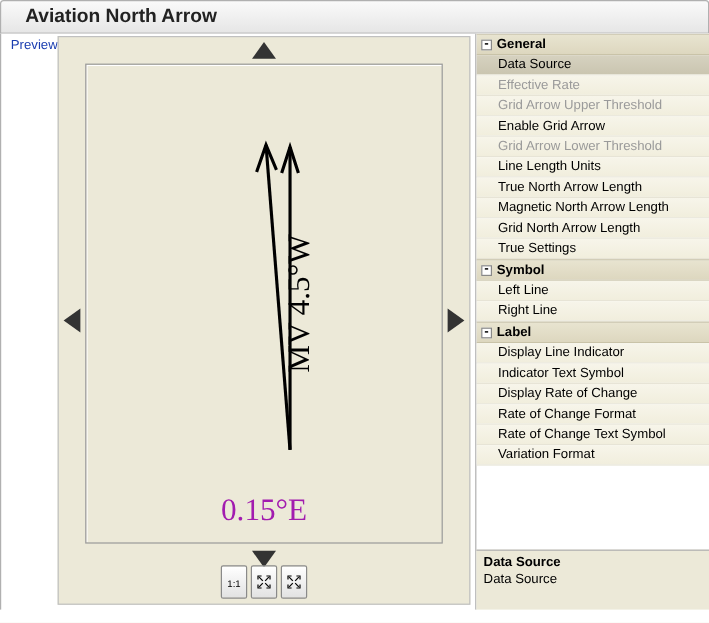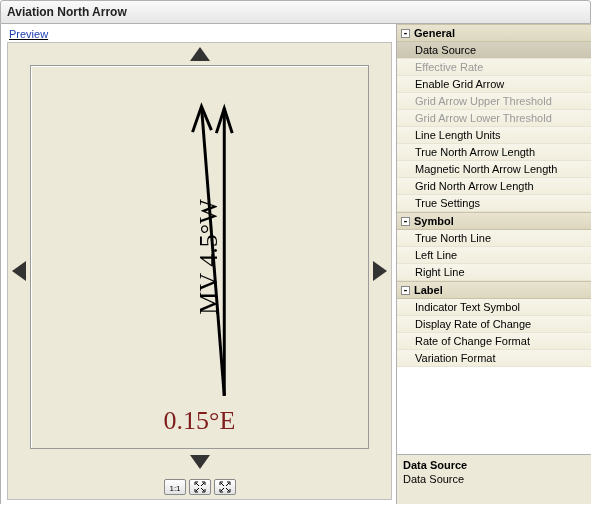--- a/index.html
+++ b/index.html
@@ -14,36 +14,35 @@
   }
   .window {
     width: 591px;
     height: 519px;
     position: relative;
   }
   .titlebar {
     background: linear-gradient(to bottom, #fafafa, #e6e6e6);
     border: 1px solid #b0b0b0;
     border-radius: 3px 3px 0 0;
-    padding: 4px 6px;
+    padding: 4px 20px;
     font-weight: bold;
-    font-size: 12px;
+    font-size: 16px;
     color: #222;
   }
   .body {
     display: flex;
     height: 480px;
     border-left: 1px solid #b0b0b0;
   }
   .left {
     width: 395px;
     padding: 2px 4px 4px 6px;
     display: flex;
-    flex-direction: column;
-    text-decoration: underline;
+    flex-direction: row;
   }
   .preview-label {
     color: #1a3db0;
     font-size: 11px;
     padding: 2px 0 2px 2px;
   }
   .preview-outer {
     position: relative;
     flex: 1;
     background: #ece9d8;
@@ -91,21 +90,21 @@
     width: 100%;
     height: 100%;
   }
   .diagram-bottom-label {
     position: absolute;
     bottom: 12px;
     left: 0; right: 0;
     text-align: center;
     font-family: "Times New Roman", serif;
     font-size: 26px;
-    color: #7f1d1d;
+    color: #a21caf;
   }
   .diagram-side-label {
     position: absolute;
     left: 120px;
     top: 50%;
     transform: translateY(-50%) rotate(-90deg);
     transform-origin: center;
     font-family: "Times New Roman", serif;
     font-size: 26px;
     color: #000;
@@ -113,21 +112,21 @@
   }
   .zoom-toolbar {
     position: absolute;
     bottom: 4px;
     left: 50%;
     transform: translateX(-50%);
     display: flex;
     gap: 3px;
   }
   .zoom-btn {
-    width: 22px; height: 16px;
+    width: 22px; height: 28px;
     border: 1px solid #8a8a8a;
     background: linear-gradient(to bottom,#fff,#e2e2e2);
     border-radius: 2px;
     display: flex;
     align-items: center;
     justify-content: center;
     cursor: pointer;
   }
   .zoom-btn svg { width: 14px; height: 14px; }
 
@@ -250,42 +249,43 @@
     </div>
 
     <div class="right">
       <div class="prop-list" id="prop-list">
           <div class="group-header">
             <span class="expander">-</span>
             <span>General</span>
           </div>
           <div class="prop-row selected">Data Source</div>
           <div class="prop-row disabled">Effective Rate</div>
+          <div class="prop-row disabled">Grid Arrow Upper Threshold</div>
           <div class="prop-row">Enable Grid Arrow</div>
-          <div class="prop-row disabled">Grid Arrow Upper Threshold</div>
           <div class="prop-row disabled">Grid Arrow Lower Threshold</div>
           <div class="prop-row">Line Length Units</div>
           <div class="prop-row">True North Arrow Length</div>
           <div class="prop-row">Magnetic North Arrow Length</div>
           <div class="prop-row">Grid North Arrow Length</div>
           <div class="prop-row">True Settings</div>
           <div class="group-header">
             <span class="expander">-</span>
             <span>Symbol</span>
           </div>
-          <div class="prop-row">True North Line</div>
           <div class="prop-row">Left Line</div>
           <div class="prop-row">Right Line</div>
           <div class="group-header">
             <span class="expander">-</span>
             <span>Label</span>
           </div>
+          <div class="prop-row">Display Line Indicator</div>
           <div class="prop-row">Indicator Text Symbol</div>
           <div class="prop-row">Display Rate of Change</div>
           <div class="prop-row">Rate of Change Format</div>
+          <div class="prop-row">Rate of Change Text Symbol</div>
           <div class="prop-row">Variation Format</div>
         </div>
       <div class="desc-pane">
         <div class="desc-title">Data Source</div>
         <div>Data Source</div>
       </div>
     </div>
 
   </div>
 </div>

